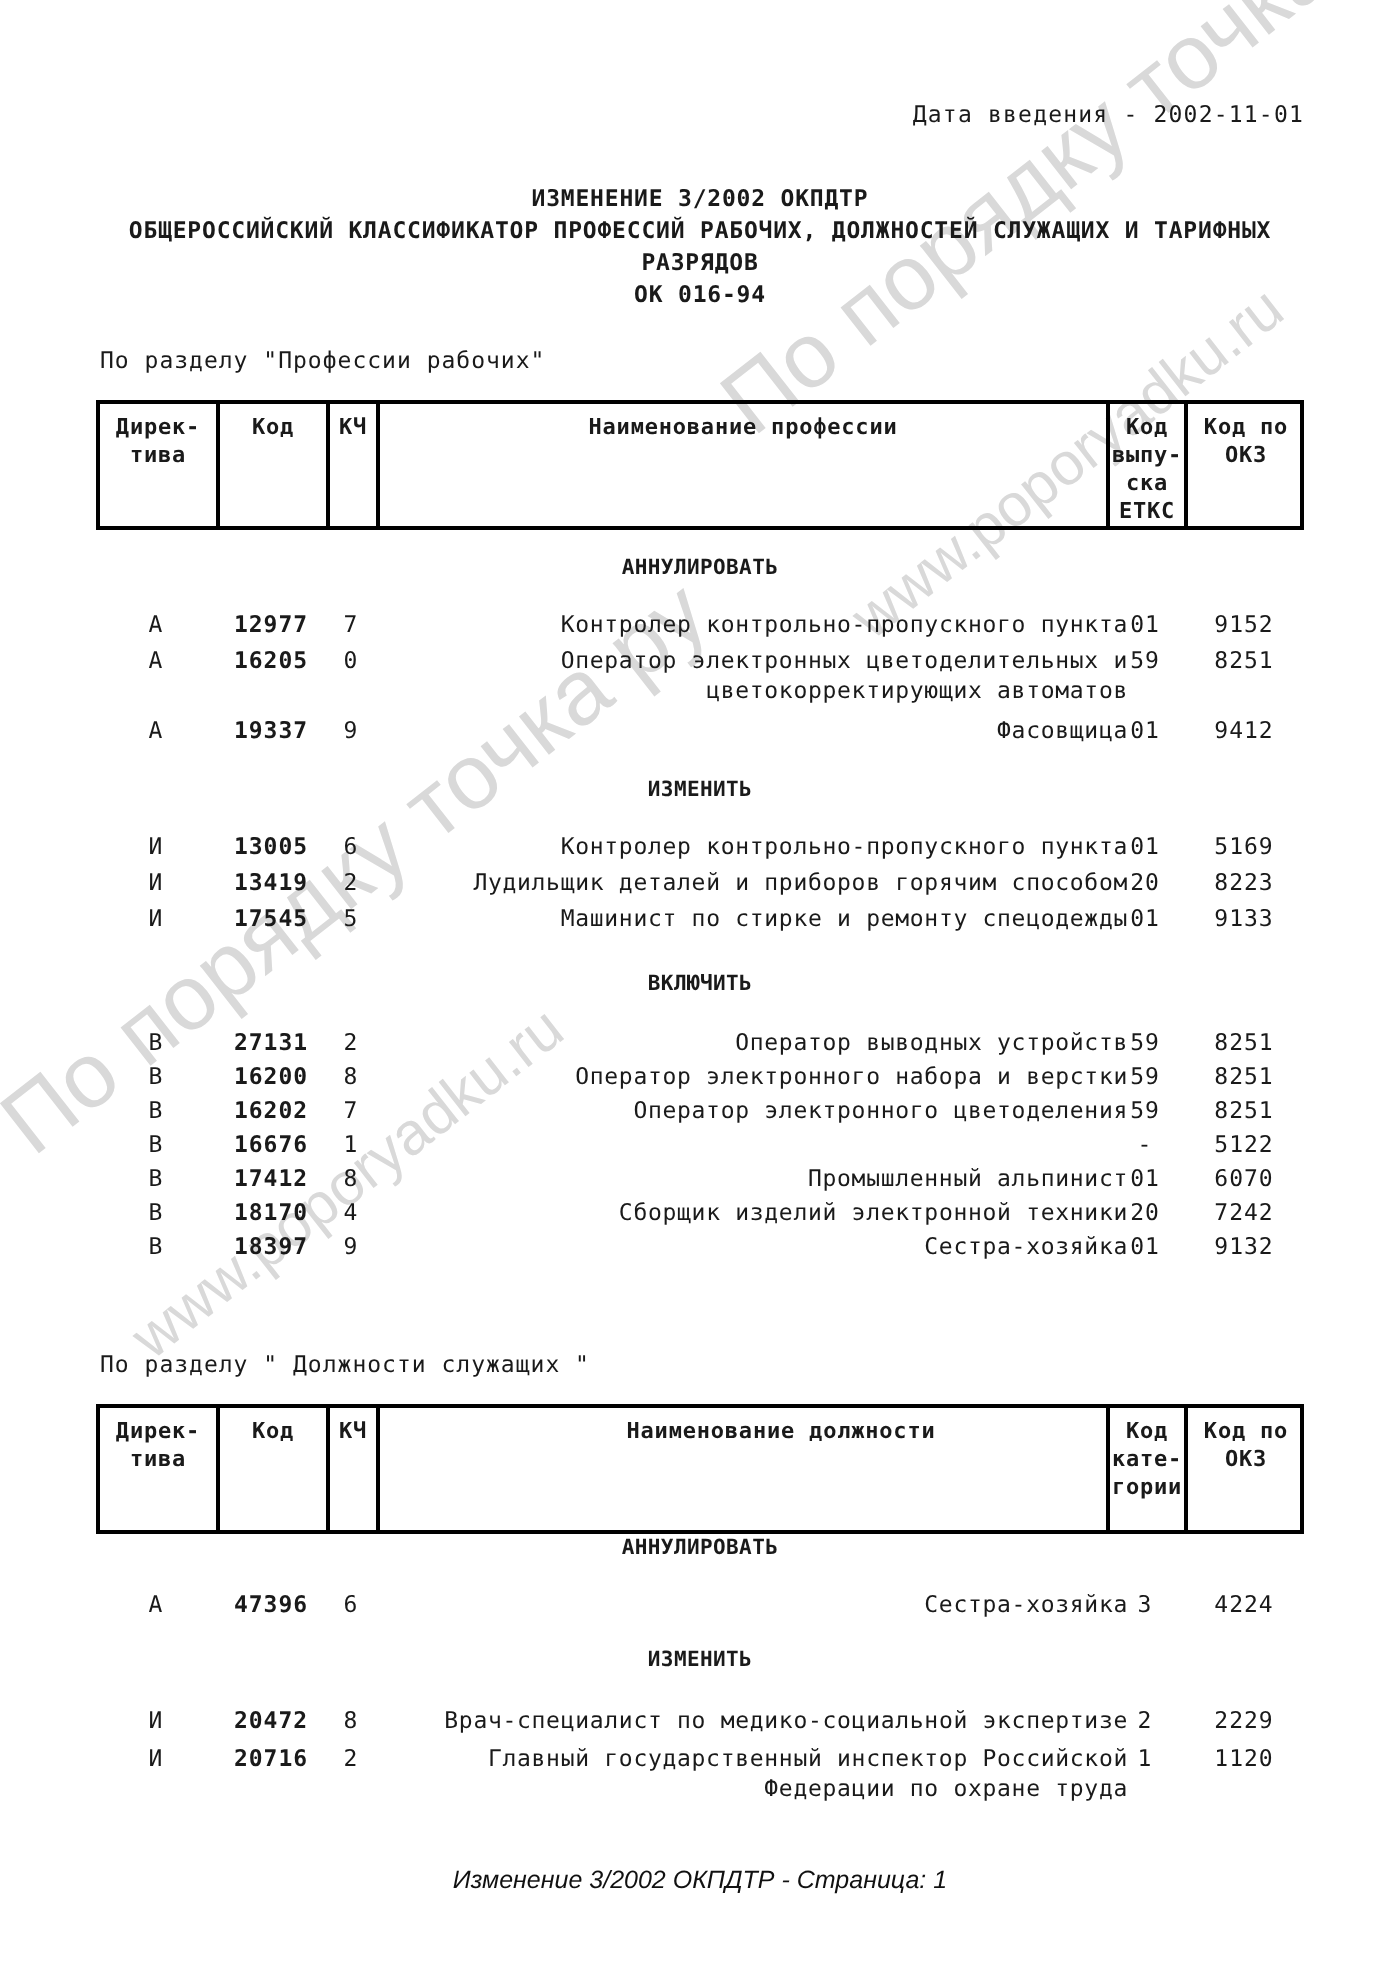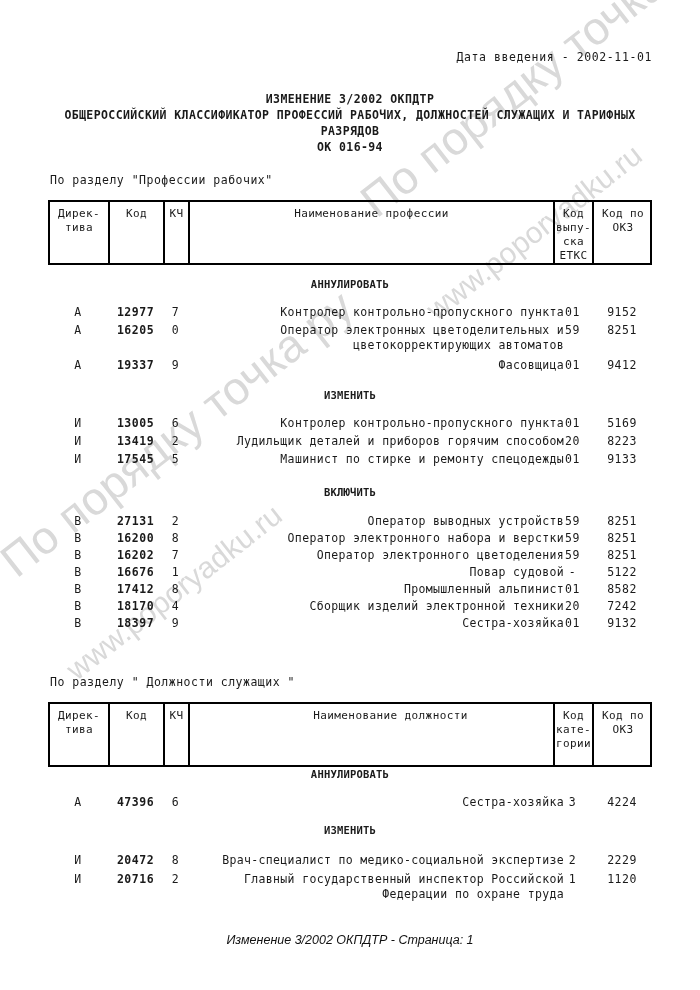--- a/index.html
+++ b/index.html
@@ -90,21 +90,21 @@
     top: 0;
     bottom: 0;
     width: 2px;
     background: #000;
   }
   .hcell {
     position: absolute;
     top: 5px;
     text-align: center;
     font-size: 11px;
-    font-weight: normal;
+    font-weight: bold;
     letter-spacing: 0.4px;
     line-height: 14px;
   }
 
   .group-title {
     position: absolute;
     left: 0;
     width: 604px;
     text-align: center;
     font-size: 10.5px;
@@ -279,31 +279,30 @@
       <div class="c-code">16202</div>
       <div class="c-kch">7</div>
       <div class="c-name">Оператор  электронного  цветоделения</div>
       <div class="c-etks">59</div>
       <div class="c-okz">8251</div>
     </div>
     <div class="row" style="top:565px;">
       <div class="c-dir">В</div>
       <div class="c-code">16676</div>
       <div class="c-kch">1</div>
-      <div class="c-name">Повар  судовой</div>
       <div class="c-etks">-</div>
       <div class="c-okz">5122</div>
     </div>
     <div class="row" style="top:582px;">
       <div class="c-dir">В</div>
       <div class="c-code">17412</div>
       <div class="c-kch">8</div>
       <div class="c-name">Промышленный  альпинист</div>
       <div class="c-etks">01</div>
-      <div class="c-okz">8582</div>
+      <div class="c-okz">6070</div>
     </div>
     <div class="row" style="top:599px;">
       <div class="c-dir">В</div>
       <div class="c-code">18170</div>
       <div class="c-kch">4</div>
       <div class="c-name">Сборщик  изделий  электронной  техники</div>
       <div class="c-etks">20</div>
       <div class="c-okz">7242</div>
     </div>
     <div class="row" style="top:616px;">

